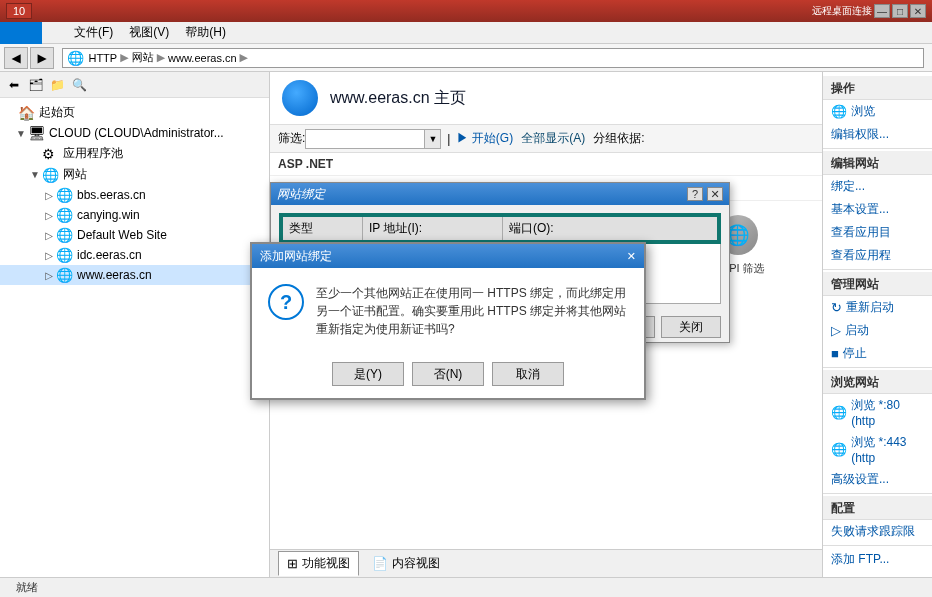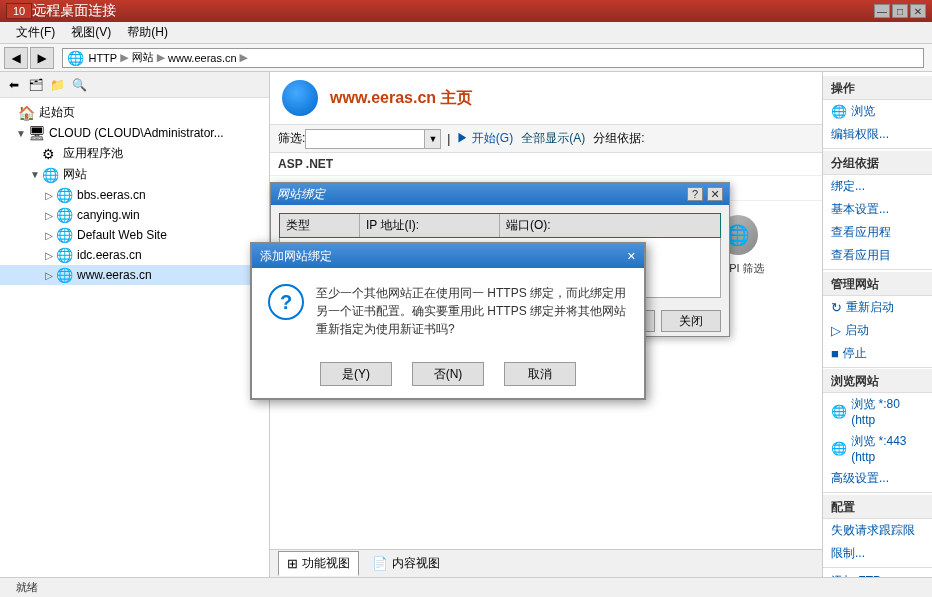--- a/index.html
+++ b/index.html
@@ -18,23 +18,23 @@
       top: 0; left: 0; right: 0;
       height: 22px;
       background: linear-gradient(to bottom, #c0392b, #922b21);
       display: flex;
       align-items: center;
       padding: 0 6px;
       z-index: 100;
     }
     .taskbar-title {
       color: white;
-      font-size: 14px;
+      font-size: 10px;
       flex: 1;
-      text-align: left;
+      text-align: right;
     }
     .taskbar-btn {
       width: 16px; height: 14px;
       background: #bbb;
       border: 1px solid #888;
       display: inline-flex;
       align-items: center;
       justify-content: center;
       font-size: 10px;
       margin-left: 2px;
@@ -57,22 +57,23 @@
       display: flex;
       flex-direction: column;
     }
 
     
     .menubar {
       height: 22px;
       background: #f0f0f0;
       display: flex;
       align-items: center;
-      padding: 0 8px;
+      padding: 0 24px;
       border-bottom: 1px solid #ccc;
+      margin-left: 42px;
     }
     .menubar-item {
       padding: 2px 8px;
       font-size: 12px;
       cursor: pointer;
       color: #000;
     }
 
     
     .toolbar {
@@ -172,21 +173,21 @@
       display: flex;
       align-items: center;
     }
     .site-globe {
       width: 36px; height: 36px;
       border-radius: 50%;
       background: radial-gradient(circle at 40% 35%, #4af, #06c);
       margin-right: 12px;
       flex-shrink: 0;
     }
-    .site-title { font-size: 16px; font-weight: bold; color: #c2410c; }
+    .site-title { font-size: 16px; font-weight: normal; color: #0f172a; }
 
     
     .filter-bar {
       height: 28px;
       background: #f5f5f5;
       border-bottom: 1px solid #ddd;
       display: flex;
       align-items: center;
       padding: 0 8px;
       font-size: 12px;
@@ -352,21 +353,21 @@
       font-size: 11px; cursor: pointer;
       color: #333;
     }
     .dialog-content {
       padding: 8px;
     }
     .dialog-table-header {
       display: grid;
       grid-template-columns: 80px 140px 80px;
       background: #e0e0e0;
-      border: 1px solid #0f766e;
+      border: 4px solid #0f766e;
     }
     .dialog-table-cell {
       padding: 3px 6px;
       font-size: 12px;
       border-right: 1px solid #aaa;
     }
     .dialog-table-cell:last-child { border-right: none; }
     .dialog-buttons {
       display: flex; gap: 6px;
       padding: 4px 8px;
@@ -413,21 +414,21 @@
       margin-right: 12px;
       flex-shrink: 0;
       font-weight: bold;
     }
     .confirm-text {
       font-size: 12px;
       color: #333;
       line-height: 1.5;
     }
     .confirm-buttons {
-      display: flex; gap: 20px;
+      display: flex; gap: 8px;
       padding: 8px 16px 12px;
       justify-content: center;
     }
     .confirm-btn {
       min-width: 72px; height: 24px;
       background: #e0e0e0;
       border: 1px solid #999;
       display: flex; align-items: center; justify-content: center;
       font-size: 12px; cursor: pointer;
     }
@@ -604,32 +605,32 @@
     <div class="ops-panel">
       <div class="ops-section-title">操作</div>
       <div class="ops-item">
         <span class="ops-item-icon">🌐</span>
         <span>浏览</span>
       </div>
       <div class="ops-item">
         <span>编辑权限...</span>
       </div>
       <div class="ops-divider"></div>
-      <div class="ops-section-title">分组依据</div>
+      <div class="ops-section-title">编辑网站</div>
       <div class="ops-item">
         <span>绑定...</span>
       </div>
       <div class="ops-item">
         <span>基本设置...</span>
       </div>
       <div class="ops-item">
+        <span>查看应用目</span>
+      </div>
+      <div class="ops-item">
         <span>查看应用程</span>
-      </div>
-      <div class="ops-item">
-        <span>查看应用目</span>
       </div>
       <div class="ops-divider"></div>
       <div class="ops-section-title">管理网站</div>
       <div class="ops-item">
         <span class="ops-item-icon">↻</span>
         <span>重新启动</span>
       </div>
       <div class="ops-item">
         <span class="ops-item-icon">▷</span>
         <span>启动</span>
@@ -648,23 +649,20 @@
         <span class="ops-item-icon">🌐</span>
         <span>浏览 *:443 (http</span>
       </div>
       <div class="ops-item">
         <span>高级设置...</span>
       </div>
       <div class="ops-divider"></div>
       <div class="ops-section-title">配置</div>
       <div class="ops-item">
         <span>失败请求跟踪限</span>
-      </div>
-      <div class="ops-item">
-        <span>限制...</span>
       </div>
       <div class="ops-divider"></div>
       <div class="ops-item">
         <span>添加 FTP...</span>
       </div>
     </div>
 
   </div>
 
   <div class="statusbar" style="position:absolute;bottom:0;left:0;right:0;padding-left:16px;">

